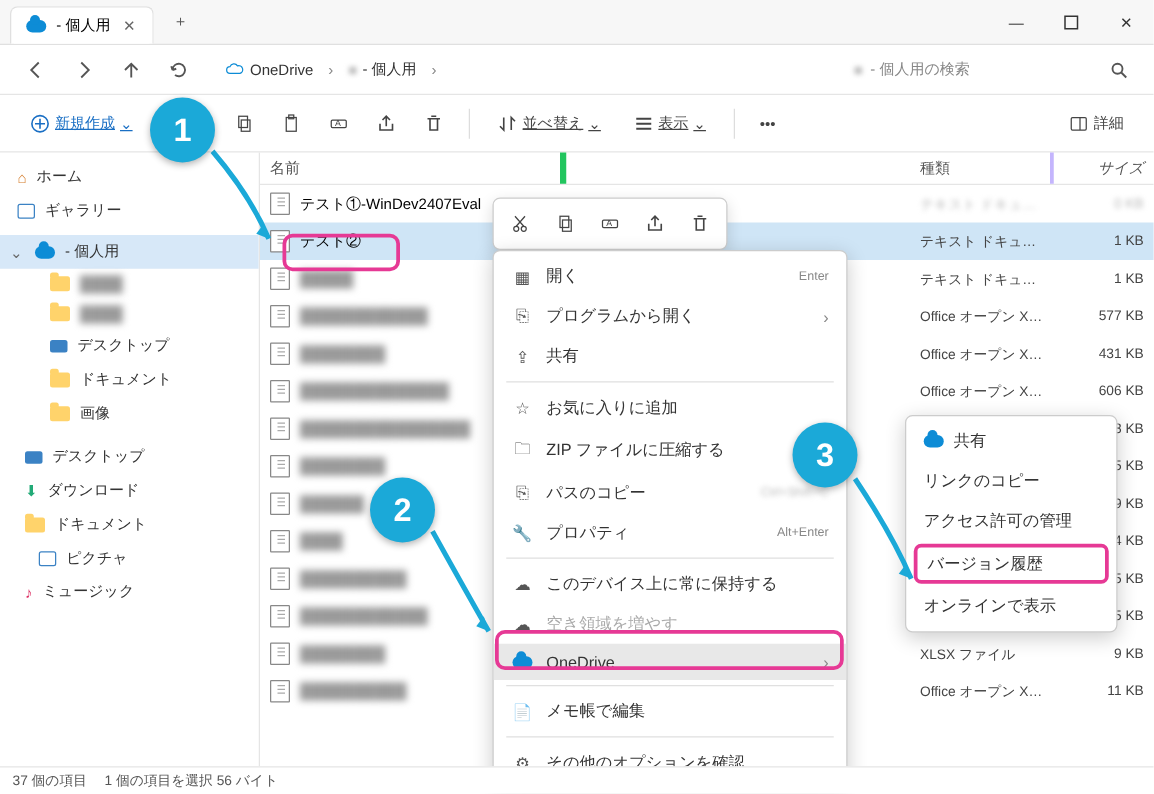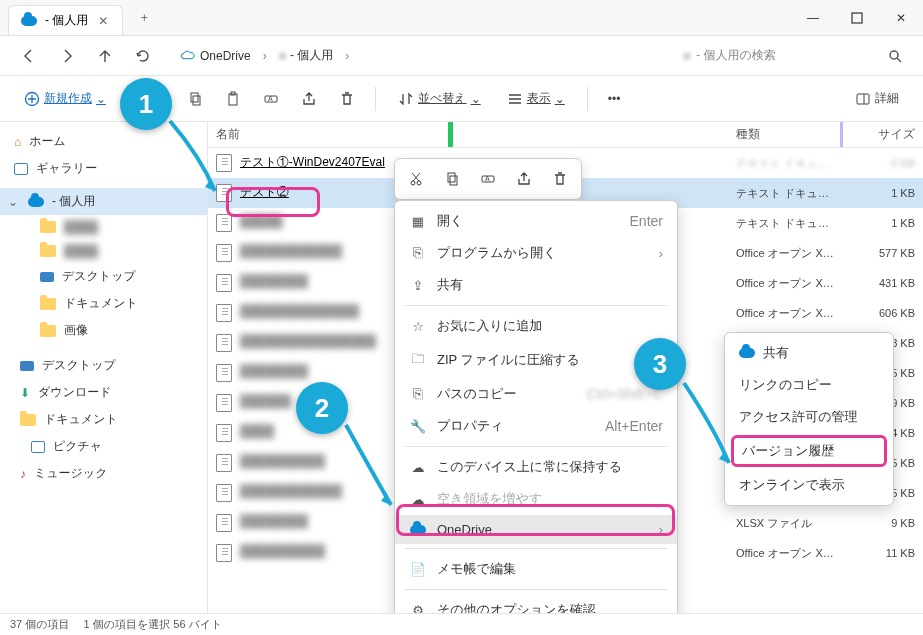--- a/index.html
+++ b/index.html
@@ -33,40 +33,40 @@
 .side-item.expanded { padding-left: 8px; }
 .side-item.selected { background: #d7e8f8; }
 .side-item.sub { padding-left: 40px; }
 .side-item.location { padding-left: 20px; margin-top: 8px; }
 .side-chev { width: 12px; color: #666; }
 
 .file-area { flex: 1; position: relative; }
 .file-header { display: flex; height: 26px; border-bottom: 1px solid #e5e5e5; color: #555; font-size: 12px; }
 .col-name { flex: 1; padding: 4px 8px; border-right: 5px solid #22c55e; }
 .col-type { width: 115px; padding: 4px 8px; border-right: 3px solid #c4b5fd; }
-.col-size { width: 80px; padding: 4px 8px; text-align: right; }
+.col-size { width: 80px; padding: 4px 8px; text-align: right; font-style: italic; }
 .row { display: flex; height: 30px; align-items: center; }
-.row-name { flex: 1; padding: 0 8px; display: flex; align-items: flex-start; gap: 8px; text-decoration: underline; }
+.row-name { flex: 1; padding: 0 8px; display: flex; align-items: center; gap: 8px; }
 .row-type { width: 115px; padding: 0 8px; font-size: 11px; color: #444; white-space: nowrap; overflow: hidden; text-overflow: ellipsis; }
 .row-size { width: 80px; padding: 0 8px; text-align: right; font-size: 11px; color: #444; }
 .row.selected { background: #cfe5f6; }
 .file-icon { width: 16px; height: 18px; border: 1px solid #888; border-radius: 1px; background: #fff; position: relative; }
 .file-icon::before { content: ""; position: absolute; right: 3px; top: 3px; width: 6px; height: 1px; background: #aaa; box-shadow: 0 3px 0 #aaa, 0 6px 0 #aaa; }
 
 .sel-highlight { position: absolute; border: 3px solid #E63995; border-radius: 8px; pointer-events: none; }
 
 .ctx-toolbar { position: absolute; background: #fff; border: 1px solid #ccc; border-radius: 6px; box-shadow: 0 4px 12px rgba(0,0,0,0.15); display: flex; padding: 4px; gap: 2px; }
 .ctx-tool { width: 34px; height: 32px; display: flex; align-items: center; justify-content: center; color: #444; }
 
 .ctx-menu { position: absolute; background: #fff; border: 1px solid #ccc; border-radius: 6px; box-shadow: 0 4px 16px rgba(0,0,0,0.2); padding: 4px 0; width: 284px; }
 .ctx-item { display: flex; align-items: center; gap: 10px; padding: 7px 14px; color: #333; font-size: 13px; }
 .ctx-item.hover { background: #e8e8e8; }
 .ctx-item.disabled { color: #aaa; }
 .ctx-icon { width: 18px; display: flex; justify-content: center; color: #555; }
-.ctx-short { margin-left: auto; color: #888; font-size: 14px; padding-left: 32px; }
+.ctx-short { margin-left: auto; color: #888; font-size: 10px; padding-left: 32px; }
 .ctx-arrow { margin-left: auto; color: #888; }
 .ctx-sep { height: 1px; background: #e0e0e0; margin: 4px 10px; }
 
 .submenu { position: absolute; background: #fff; border: 1px solid #ccc; border-radius: 6px; box-shadow: 0 4px 16px rgba(0,0,0,0.2); padding: 4px 0; width: 170px; }
 .sub-item { padding: 7px 14px; color: #333; font-size: 13px; display: flex; align-items: center; gap: 8px; }
 .sub-item.hl { border: 3px solid #E63995; border-radius: 6px; margin: 2px 6px; padding: 4px 8px; }
 
 .step-badge { position: absolute; width: 52px; height: 52px; border-radius: 50%; background: #1ba9d8; color: #fff; font-size: 26px; font-weight: 600; display: flex; align-items: center; justify-content: center; box-shadow: 0 2px 6px rgba(0,0,0,0.3); z-index: 50; }
 .step-arrow { position: absolute; z-index: 49; }
 

